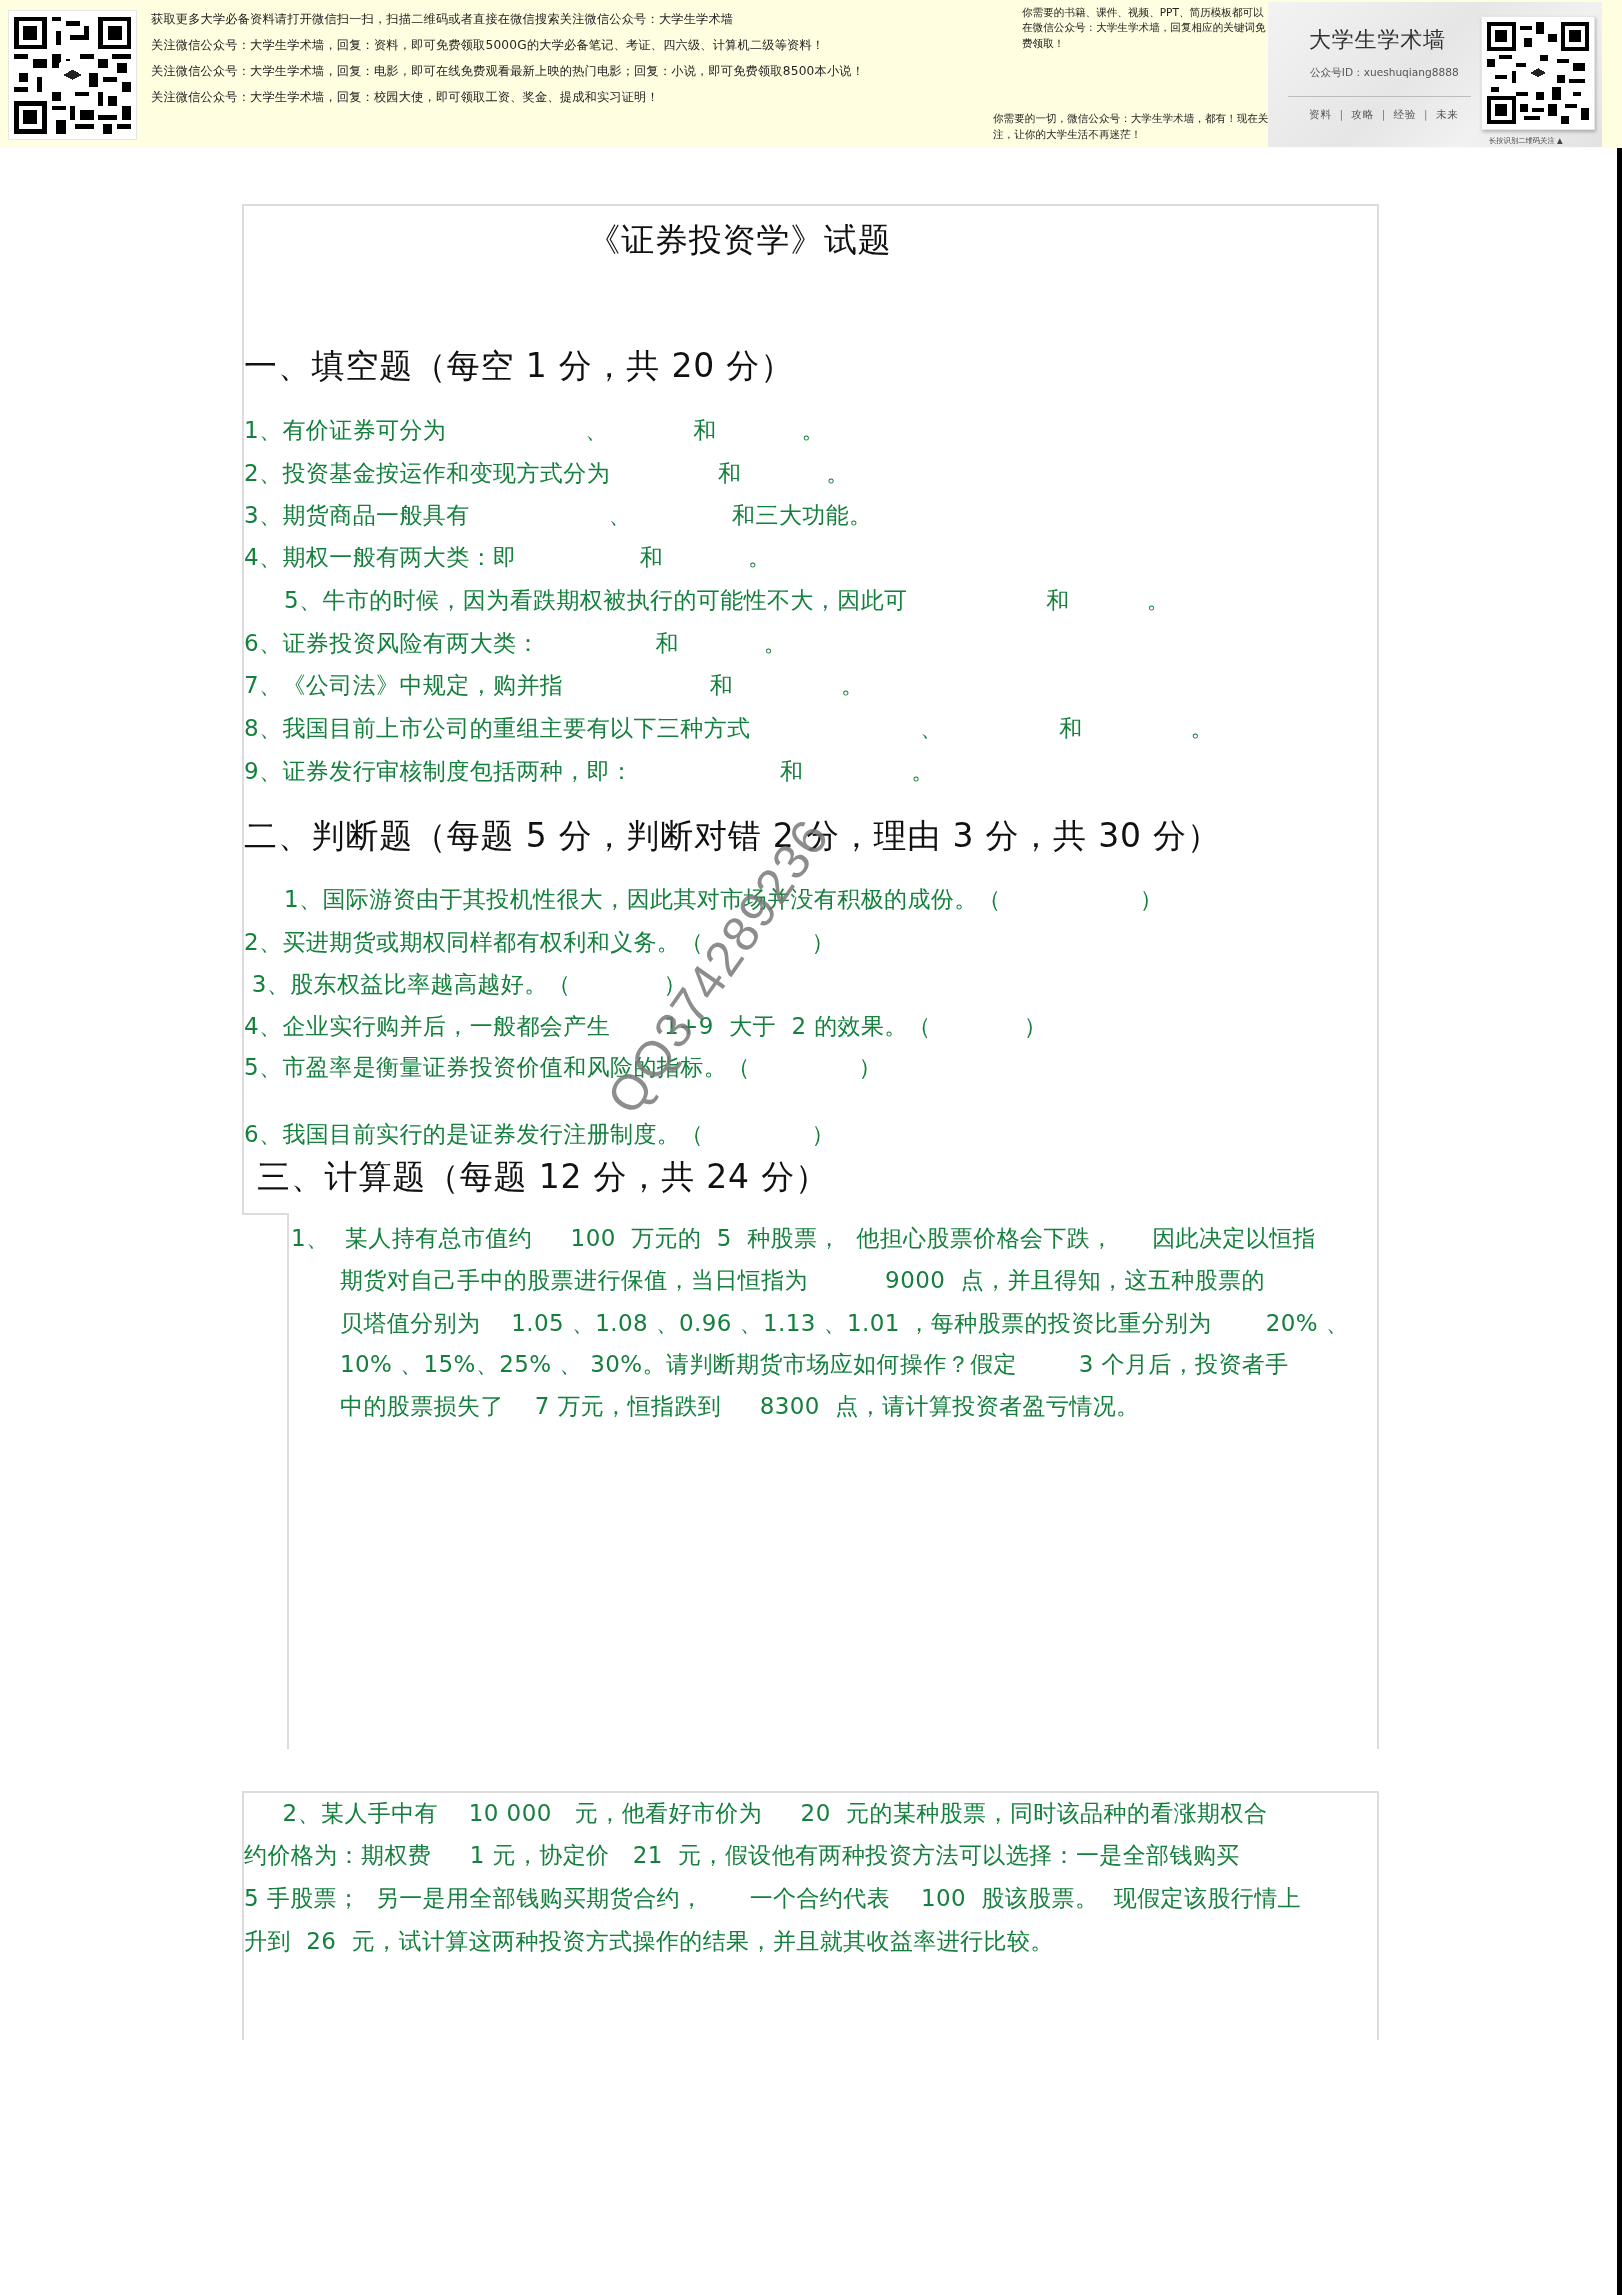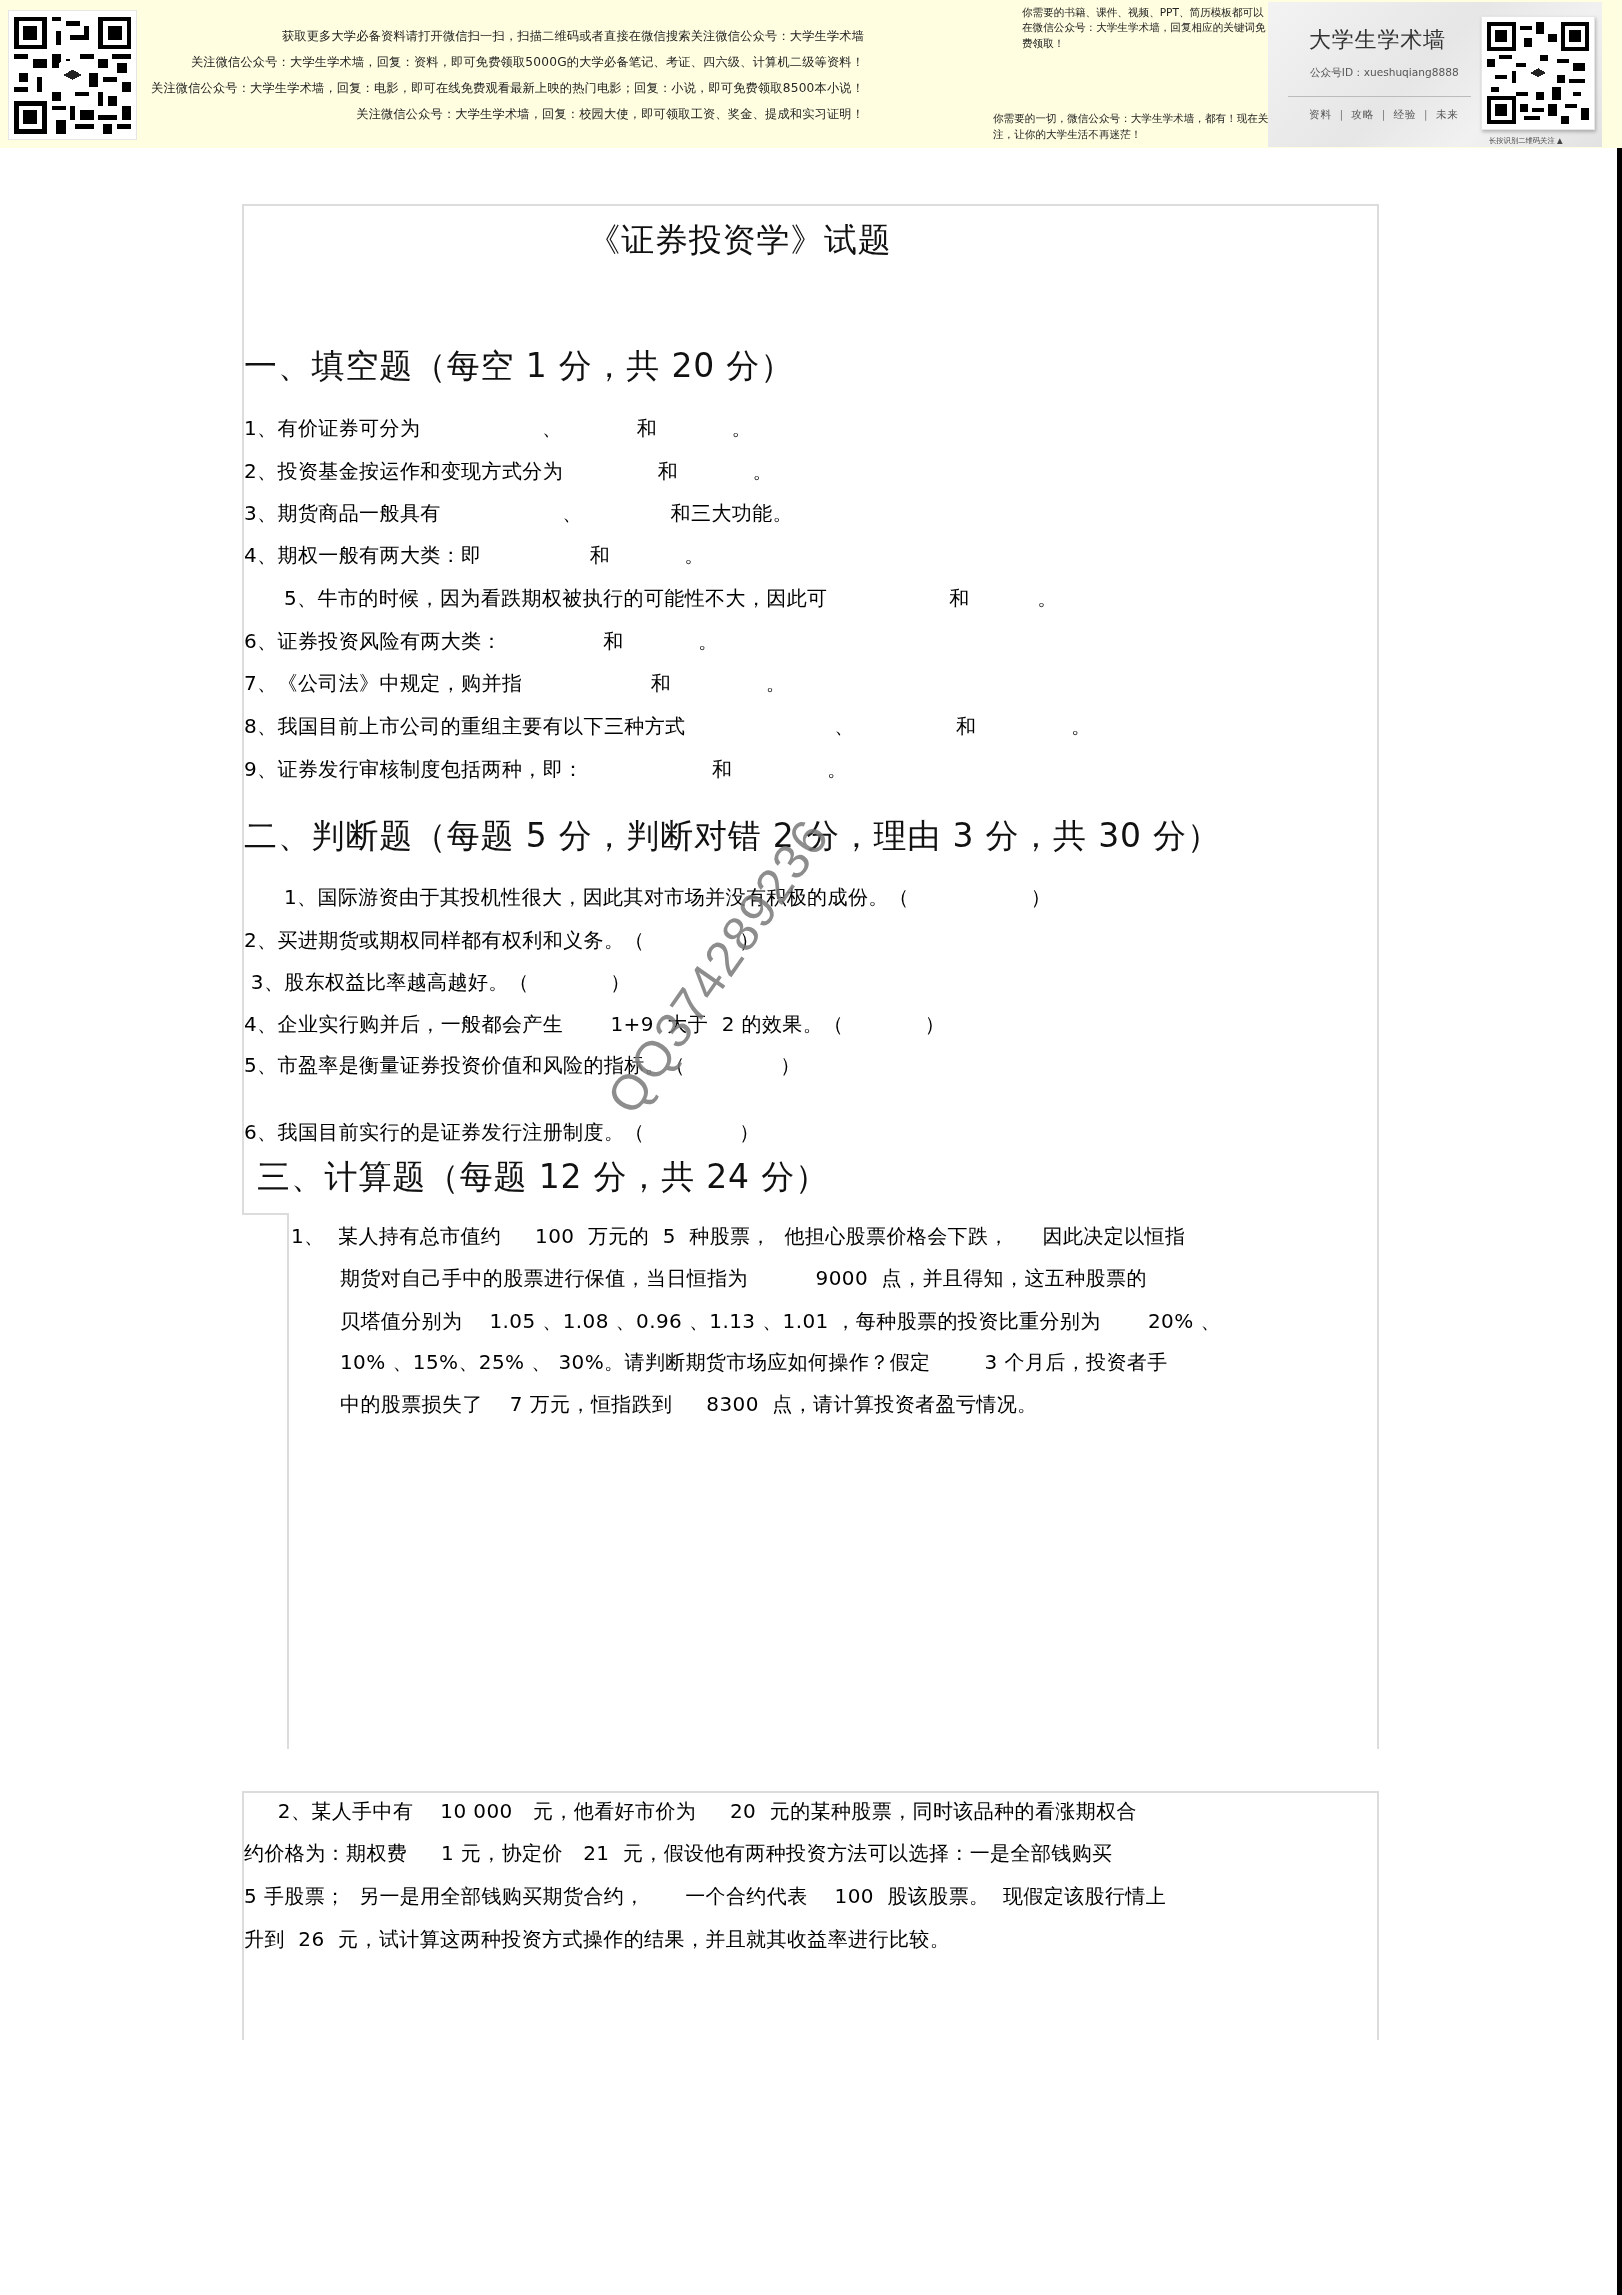--- a/index.html
+++ b/index.html
@@ -4,42 +4,42 @@
 <style>
   * { box-sizing: border-box; margin: 0; padding: 0; }
   html, body { width: 1622px; height: 2295px; background: #ffffff; overflow: hidden; }
   body { position: relative; font-family: "DejaVu Sans", "Liberation Sans", sans-serif; color: #111; }
 
   
   .banner { position: absolute; left: 0; top: 0; width: 1622px; height: 148px; background: #fffee0; }
   .qr { position: absolute; background: #fff; border: 0.8px solid #e6e6e6; }
   .qr svg { display: block; width: 100%; height: 100%; }
   .qr-left { left: 8.1px; top: 9.8px; width: 129px; height: 130px; padding: 4.9px; }
-  .banner-lines { position: absolute; left: 151px; top: 23px; text-align: right; }
+  .banner-lines { position: absolute; left: 151px; top: 6px; }
   .banner-line { font-size: 12.2px; line-height: 26px; color: #222; white-space: nowrap; letter-spacing: 0.2px; }
   .banner-right-top { position: absolute; left: 1022px; top: 4.9px; width: 244px; font-size: 10.6px; line-height: 15.5px; color: #222; }
   .banner-right-bottom { position: absolute; left: 993px; top: 111px; width: 277px; font-size: 10.6px; line-height: 15.5px; color: #222; }
   .card { position: absolute; left: 1268px; top: 1.6px; width: 334px; height: 145px;
           background: linear-gradient(135deg, #f3f3f3 0%, #e6e6e6 45%, #f1f1f1 70%, #e2e2e2 100%); }
   .card-title { position: absolute; left: 41px; top: 23px; font-size: 22px; color: #333; letter-spacing: 0.8px; }
   .card-id { position: absolute; left: 42px; top: 64px; font-size: 10.6px; color: #555; }
   .card-divider { position: absolute; left: 20.4px; top: 94px; width: 183px; height: 0.8px; background: #bbb; }
   .card-tags { position: absolute; left: 41px; top: 106px; font-size: 10.6px; color: #555; letter-spacing: 0.8px; }
   .qr-right { left: 213px; top: 14.7px; width: 114px; height: 114px; padding: 4.9px; box-shadow: 0.8px 1.6px 3.3px rgba(0,0,0,0.25); }
   .card-caption { position: absolute; left: 221px; top: 134px; font-size: 7.3px; color: #444; }
 
   .side-bar { position: absolute; left: 1617px; top: 148px; width: 4.9px; height: 2147px; background: #000; }
 
   
   .line { position: absolute; background: #dcdcdc; }
 
   
   .doc-title { position: absolute; left: 242px; top: 218px; width: 995px; text-align: center; font-size: 33px; color: #111; letter-spacing: 0.8px; }
   .section-heading { position: absolute; font-size: 33px; color: #111; white-space: nowrap; letter-spacing: 0.8px; }
-  .q { position: absolute; font-size: 20px; color: #000000; white-space: pre; letter-spacing: 0.4px; }
+  .q { position: absolute; font-size: 23px; color: #15803d; white-space: pre; letter-spacing: 0.4px; }
 
   .watermark { position: absolute; left: 619px; top: 1079px; font-size: 50px; color: #7a7a7a; opacity: 0.85;
                transform: rotate(-55deg); transform-origin: left center; white-space: nowrap; letter-spacing: 1.6px;
                font-family: "Liberation Sans", sans-serif; pointer-events: none; }
 </style>
 </head>
 <body>
 
 <div class="banner">
   <div class="qr qr-left">

